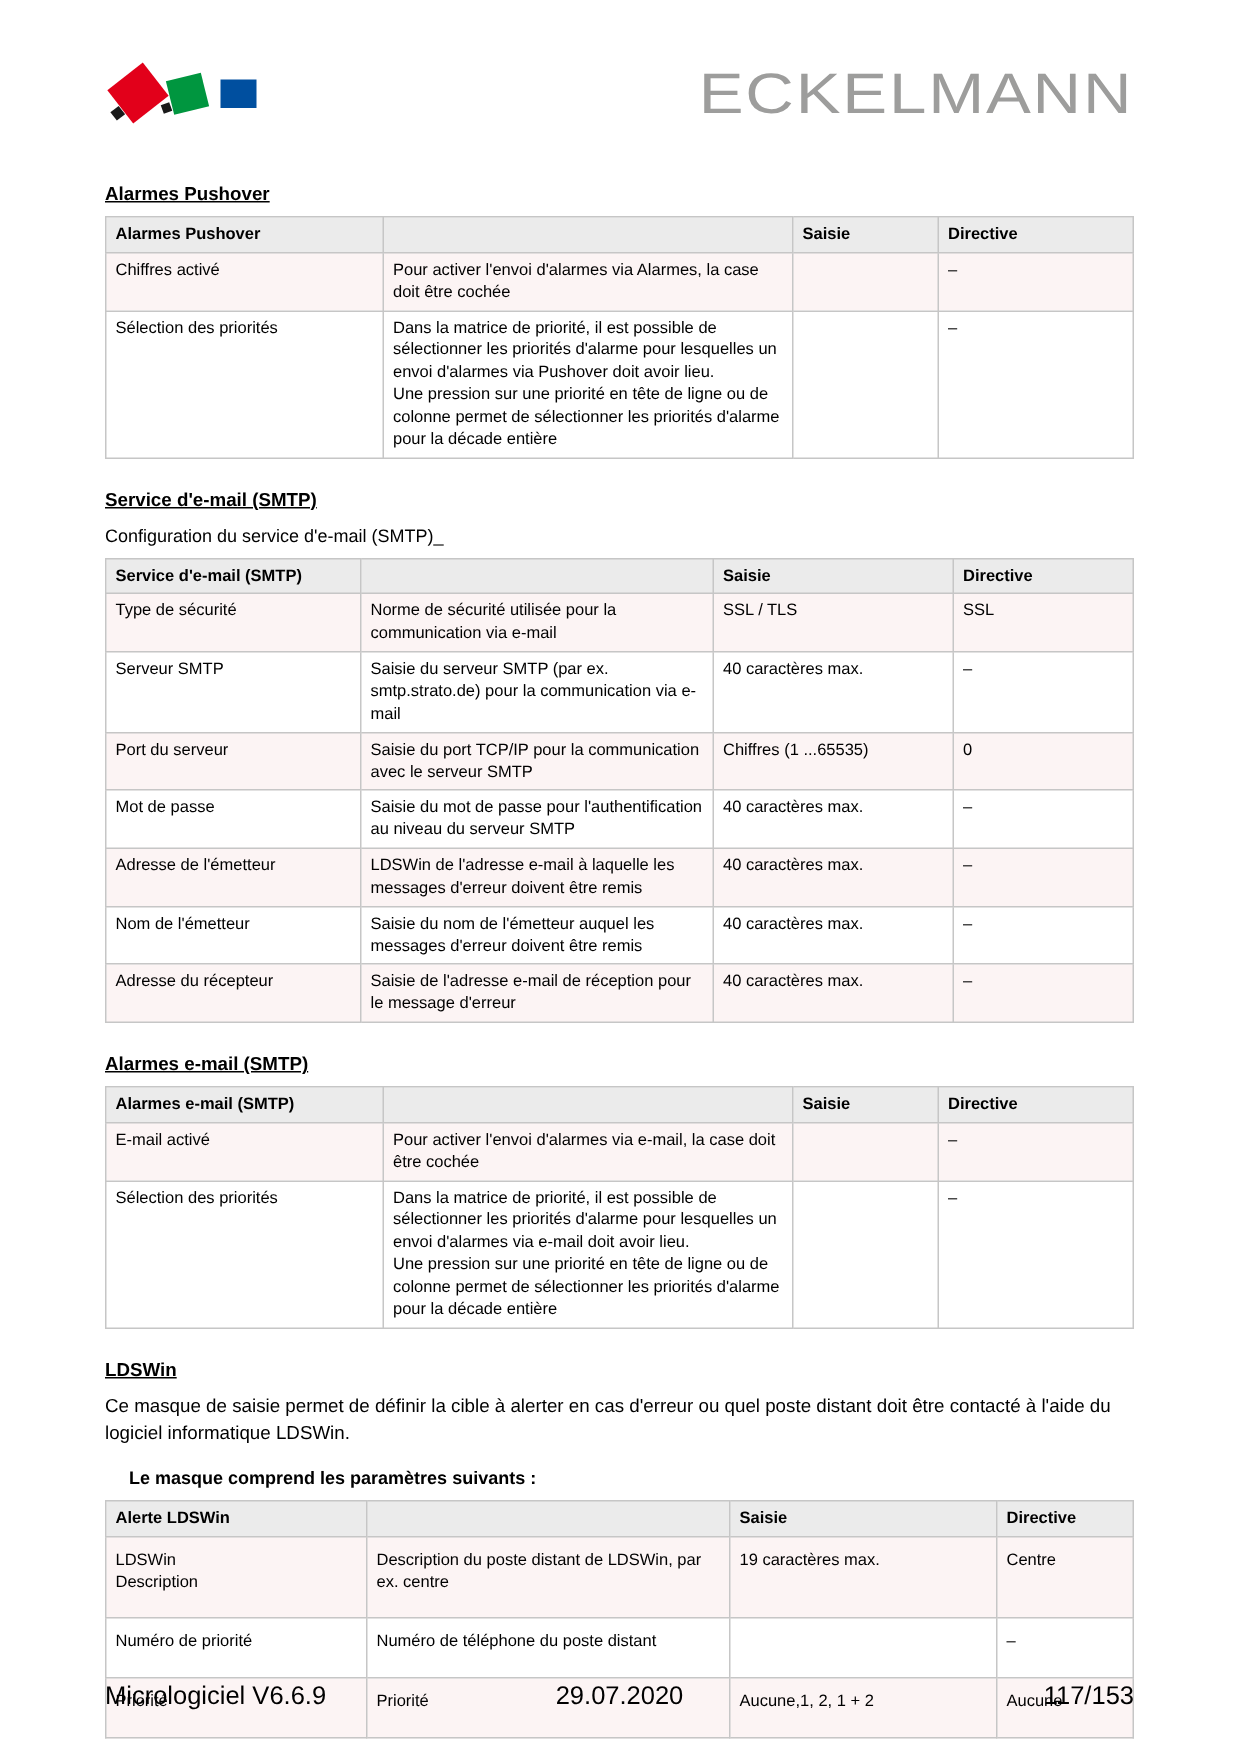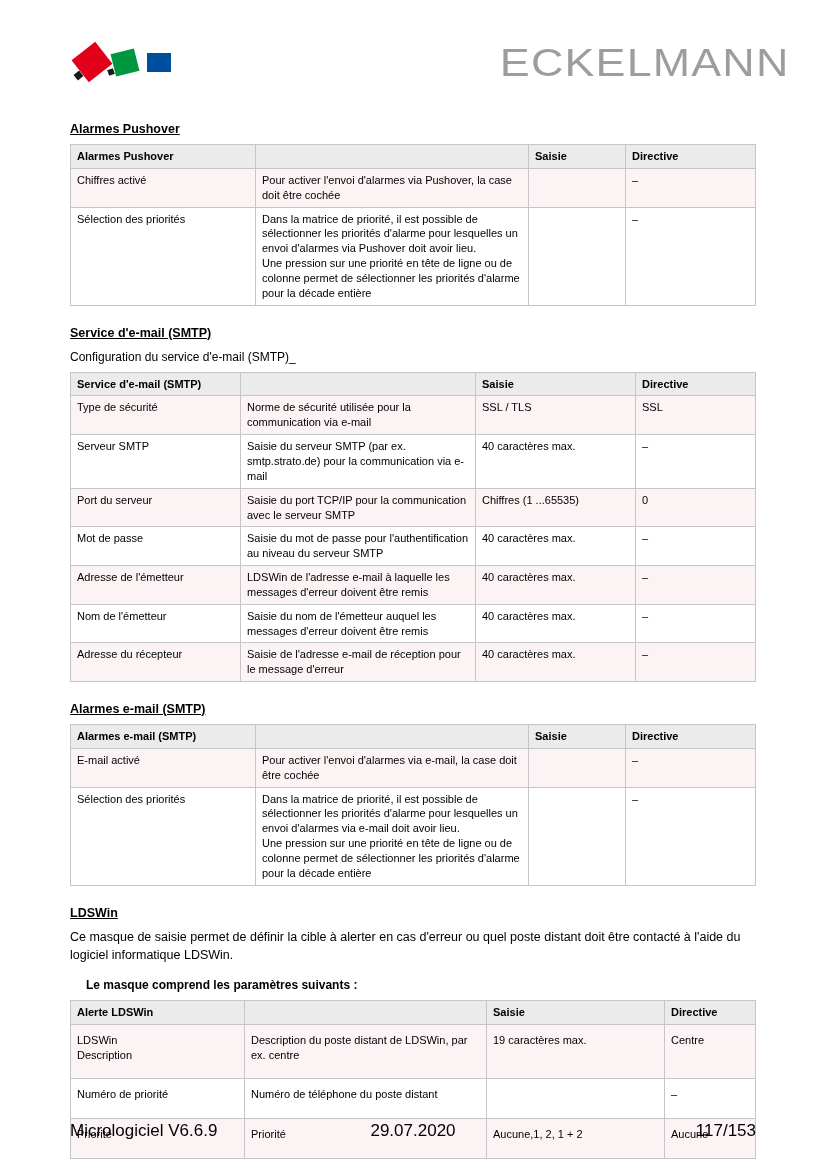--- a/index.html
+++ b/index.html
@@ -5,21 +5,21 @@
   * { box-sizing: border-box; margin: 0; padding: 0; }
   html, body { background: #ffffff; }
   body {
     width: 827px; height: 1169px;
     position: relative;
     font-family: "Liberation Sans", sans-serif;
     color: #000;
   }
   .page-header {
     display: flex; justify-content: space-between; align-items: flex-start;
-    padding: 42px 38px 0 75px;
+    padding: 42px 72px 0 75px;
   }
   .logo { position: relative; width: 105px; height: 48px; }
   .logo .shape { position: absolute; }
   .logo .red   { left: 2px;  top: 6px;  width: 30px; height: 28px; background: #e2001a; transform: rotate(-38deg); }
   .logo .green { left: 38px; top: 9px;  width: 24px; height: 23px; background: #00963f; transform: rotate(-14deg); }
   .logo .blue  { left: 72px; top: 11px; width: 24px; height: 19px; background: #004f9f; }
   .logo .tick1 { left: 0px;  top: 30px; width: 7px; height: 7px; background: #1a1a1a; transform: rotate(-38deg); }
   .logo .tick2 { left: 33px; top: 27px; width: 6px; height: 6px; background: #1a1a1a; transform: rotate(-20deg); }
   .brand {
     font-size: 38px; color: #9d9d9c; letter-spacing: 1px;
@@ -90,21 +90,21 @@
         <tr>
           <th>Alarmes Pushover</th>
           <th></th>
           <th>Saisie</th>
           <th>Directive</th>
         </tr>
       </thead>
       <tbody>
         <tr>
           <td>Chiffres activé</td>
-          <td>Pour activer l'envoi d'alarmes via Pushover, la case doit être cochée</td>
+          <td>Pour activer l'envoi d'alarmes via Alarmes, la case doit être cochée</td>
           <td></td>
           <td>–</td>
         </tr>
         <tr>
           <td>Sélection des priorités</td>
           <td>Dans la matrice de priorité, il est possible de sélectionner les priorités d'alarme pour lesquelles un envoi d'alarmes via Pushover doit avoir lieu.
 Une pression sur une priorité en tête de ligne ou de colonne permet de sélectionner les priorités d'alarme pour la décade entière</td>
           <td></td>
           <td>–</td>
         </tr>

